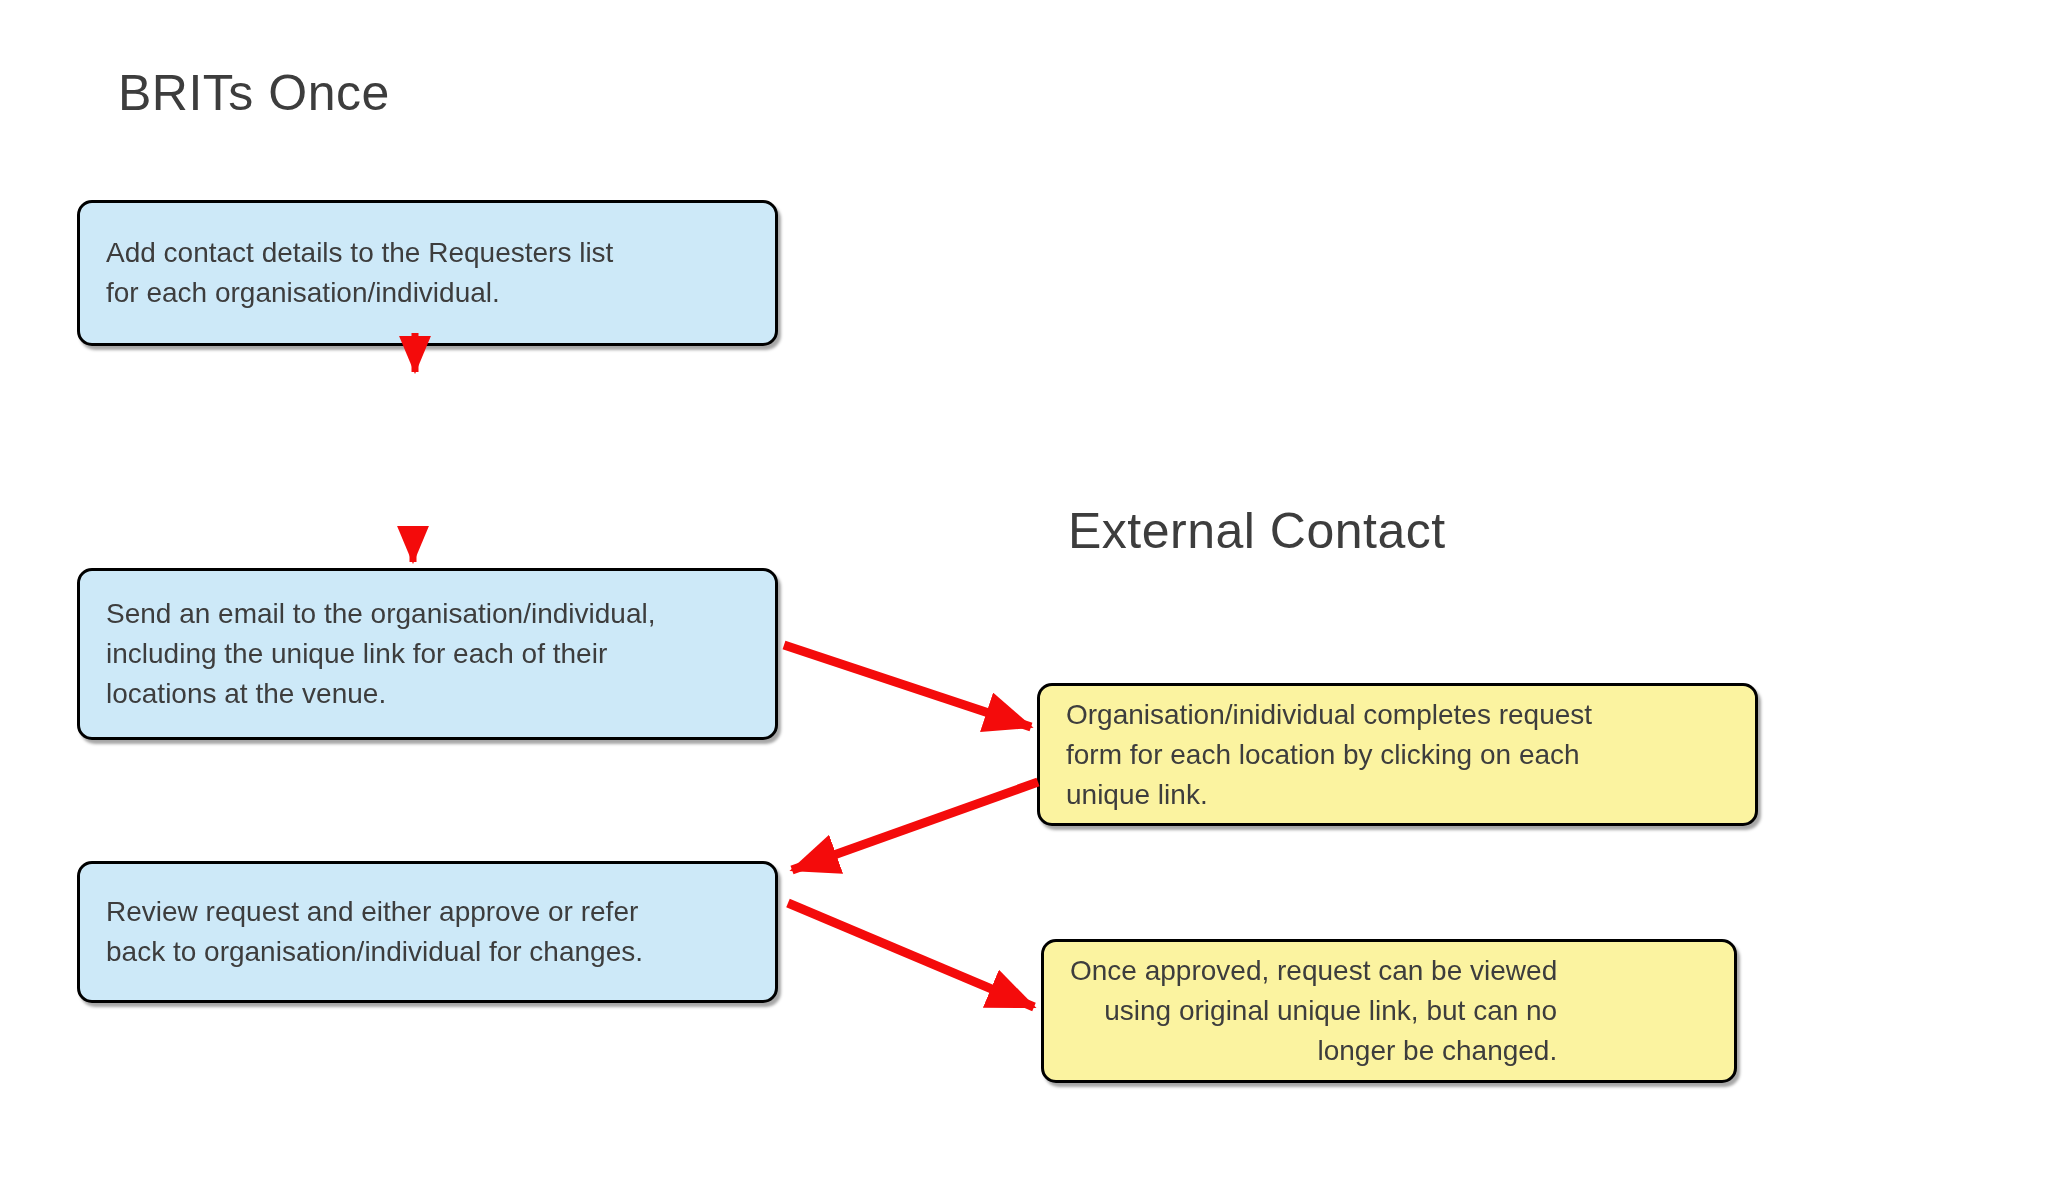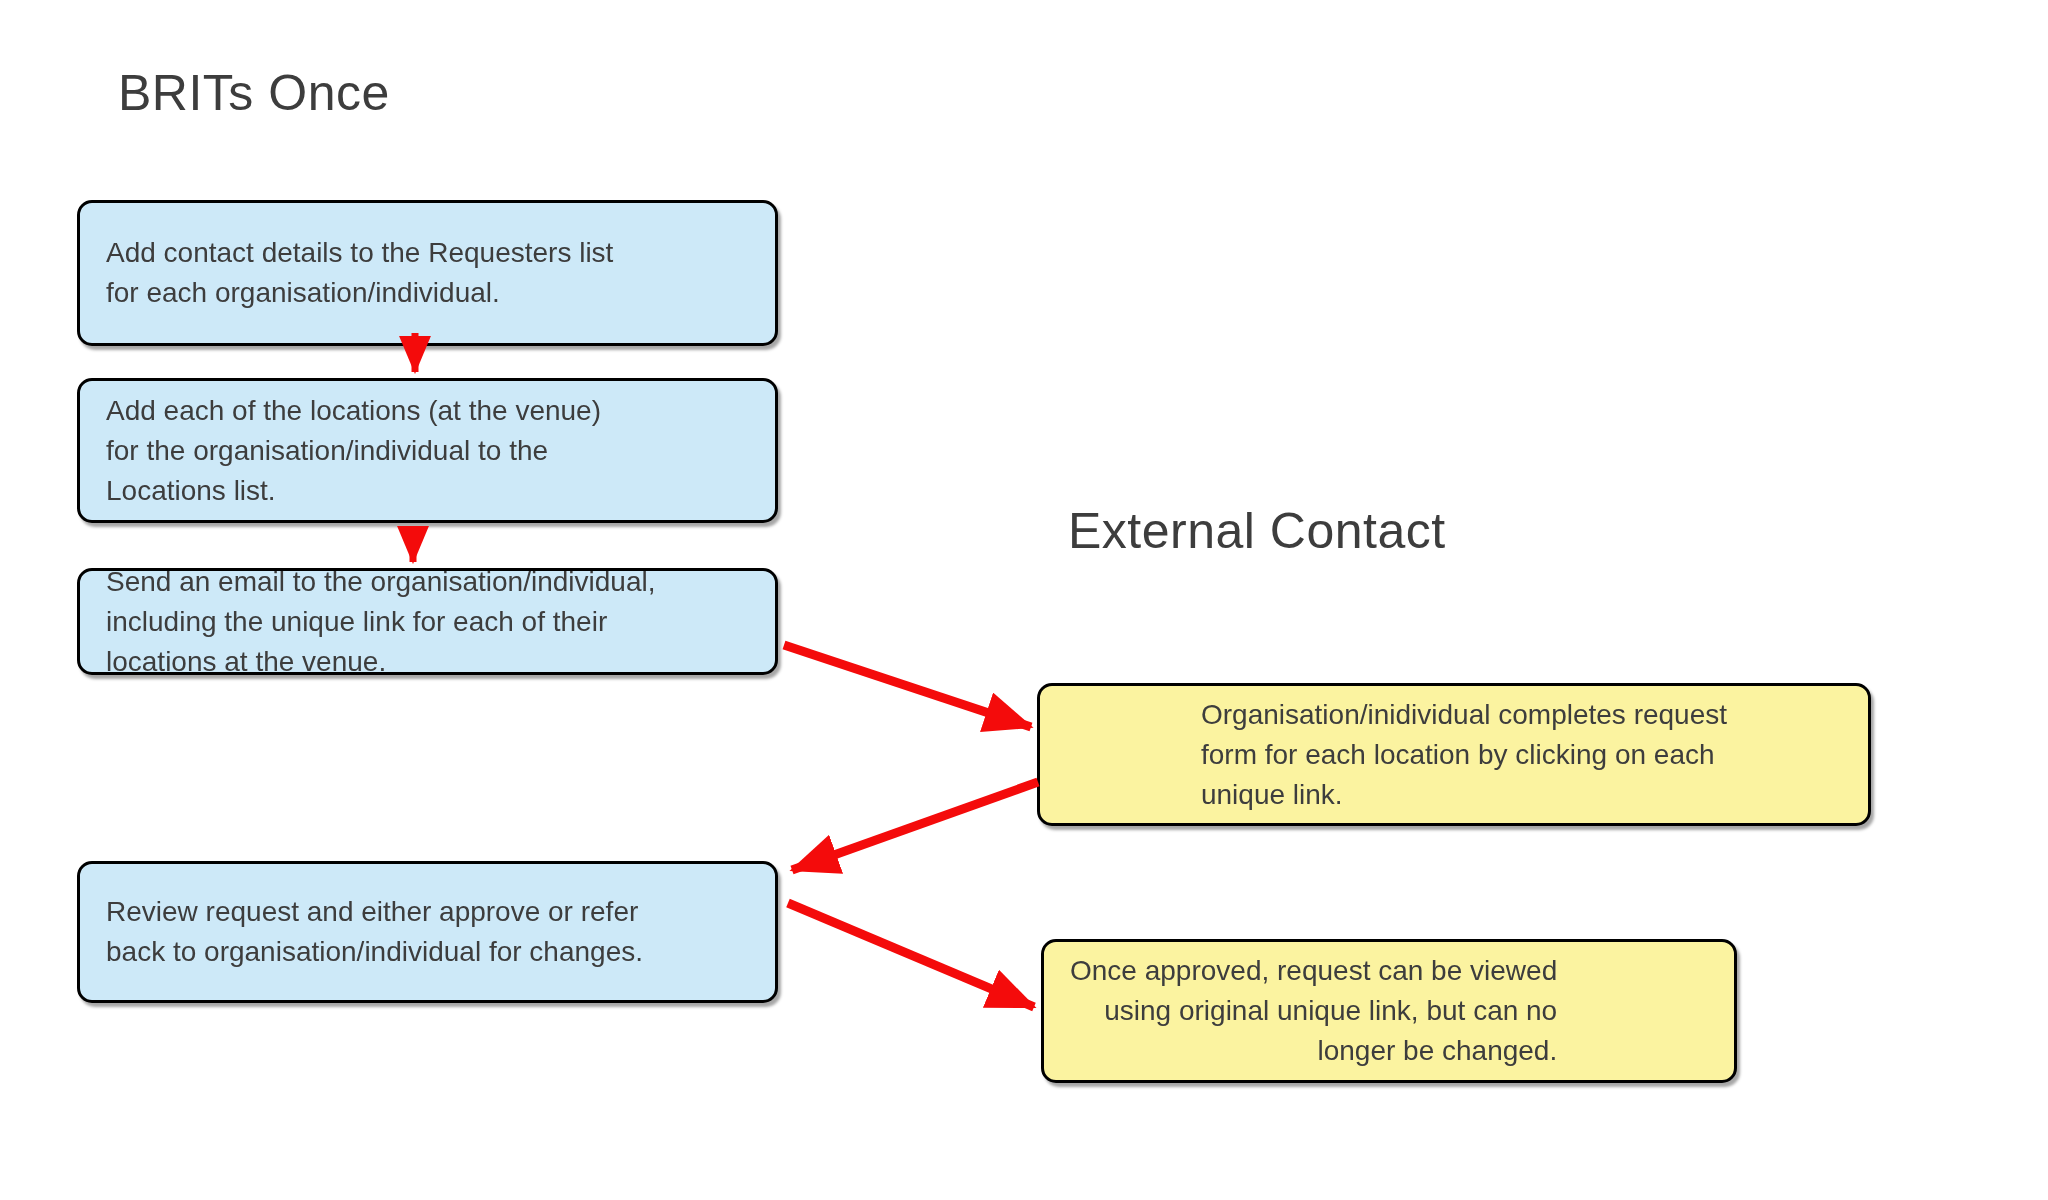--- a/index.html
+++ b/index.html
@@ -45,23 +45,23 @@
     color: var(--text);
     font-size: 28px;
     line-height: 40px;
   }
   .flow-box .box-text { white-space: pre-line; }
   .brits-box    { background: var(--brits-box-fill); }
   .external-box { background: var(--external-box-fill); }
 
   #box-step1 { left: 77px;   top: 184px; width: 701px; height: 146px; margin-top: 16px; }
   #box-step2 { left: 77px;   top: 378px; width: 701px; height: 145px; }
-  #box-step3 { left: 77px;   top: 568px; width: 701px; height: 107px; }
+  #box-step3 { left: 77px;   top: 568px; width: 701px; height: 172px; }
   #box-step4 { left: 77px;   top: 825px; width: 701px; height: 142px; margin-top: 36px; }
-  #box-ext1  { left: 1037px; top: 683px; width: 834px; height: 143px; justify-content: center; }
+  #box-ext1  { left: 1037px; top: 683px; width: 721px; height: 143px; }
   #box-ext2  { left: 1041px; top: 939px; width: 696px; height: 144px; text-align: right; }
 
   #arrow-layer {
     position: absolute;
     left: 0; top: 0;
     width: 2048px; height: 1200px;
     pointer-events: none;
   }
   .arrow-line { stroke: var(--arrow); fill: none; }
   .arrow-head { fill: var(--arrow); }
@@ -73,25 +73,20 @@
 
   <div class="lane-heading" id="heading-brits">BRITs Once</div>
 
   <div class="lane-heading" id="heading-external">External Contact</div>
 
   <div class="flow-box brits-box" id="box-step1">
     <div class="box-text">Add contact details to the Requesters list
 for each organisation/individual.</div>
   </div>
 
-  <div class="flow-box brits-box" id="box-step2">
-    <div class="box-text">Add each of the locations (at the venue)
-for the organisation/individual to the
-Locations list.</div>
-  </div>
 
   <div class="flow-box brits-box" id="box-step3">
     <div class="box-text">Send an email to the organisation/individual,
 including the unique link for each of their
 locations at the venue.</div>
   </div>
 
   <div class="flow-box brits-box" id="box-step4">
     <div class="box-text">Review request and either approve or refer
 back to organisation/individual for changes.</div>

